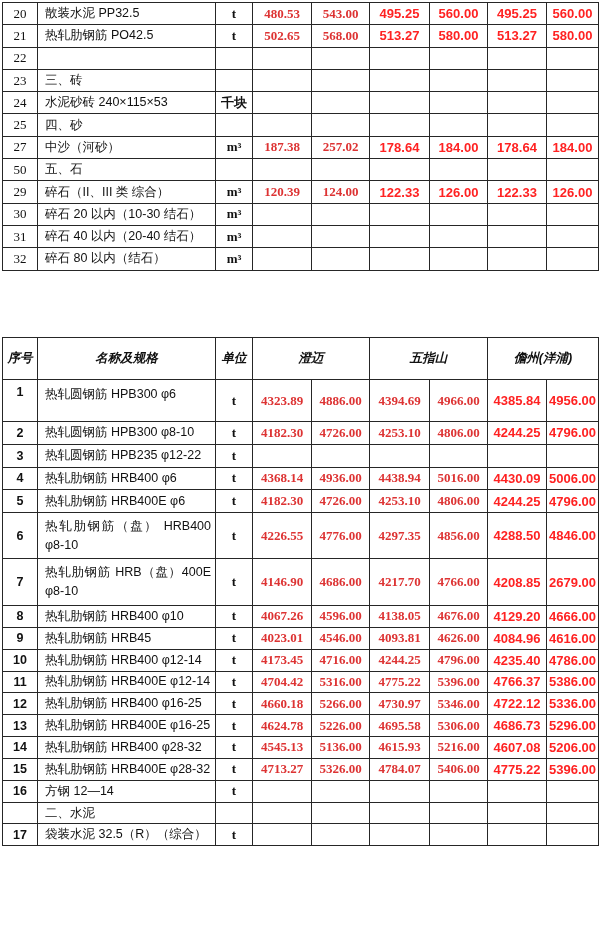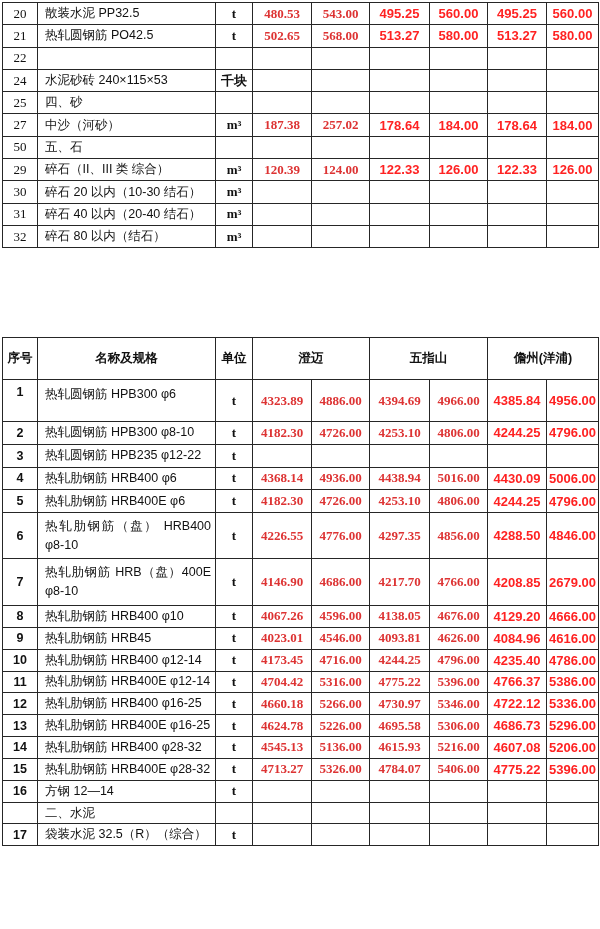--- a/index.html
+++ b/index.html
@@ -21,21 +21,21 @@
   td {
     border:1px solid #262626;
     overflow:hidden;
     vertical-align:middle;
     font-size:12.5px;
     white-space:nowrap;
   }
 
   
   #t1 tbody tr { height:22.31px; }
-  #t2 thead tr:nth-child(1) { height:42px; }
+  #t2 thead tr:nth-child(1) { height:42px;font-style:italic; }
   #t2 thead tr:nth-child(2) { height:40px; }
   #t2 tbody tr { height:21.85px; }
   #t2 tbody tr:nth-child(1) { height:42px; }
   #t2 tbody tr:nth-child(n+2):nth-child(-n+5) { height:22.75px; }
   #t2 tbody tr:nth-child(6) { height:46px; }
   #t2 tbody tr:nth-child(7) { height:47px; }
 
   
   .no { text-align:center; font-family:"Liberation Serif","DejaVu Serif",serif; font-size:13px; }
   #t2 .no { font-family:"Liberation Sans",sans-serif; font-weight:bold; font-size:12.5px; }
@@ -81,32 +81,43 @@
       <td class="unit">t</td>
       <td class="p ps">480.53</td>
       <td class="p ps">543.00</td>
       <td class="p pb">495.25</td>
       <td class="p pb">560.00</td>
       <td class="p pb">495.25</td>
       <td class="p pb">560.00</td>
     </tr>
         <tr>
       <td class="no">21</td>
-      <td class="name">热轧圆钢筋 PO42.5</td>
+      <td class="name">热轧肋钢筋 PO42.5</td>
       <td class="unit">t</td>
       <td class="p ps">502.65</td>
       <td class="p ps">568.00</td>
       <td class="p pb">513.27</td>
       <td class="p pb">580.00</td>
       <td class="p pb">513.27</td>
       <td class="p pb">580.00</td>
     </tr>
         <tr>
       <td class="no">22</td>
       <td class="name"></td>
+      <td class="unit"></td>
+      <td class="p pb"></td>
+      <td class="p pb"></td>
+      <td class="p pb"></td>
+      <td class="p pb"></td>
+      <td class="p pb"></td>
+      <td class="p pb"></td>
+    </tr>
+        <tr>
+      <td class="no">23</td>
+      <td class="name">三、砖</td>
       <td class="unit"></td>
       <td class="p pb"></td>
       <td class="p pb"></td>
       <td class="p pb"></td>
       <td class="p pb"></td>
       <td class="p pb"></td>
       <td class="p pb"></td>
     </tr>
         <tr>
       <td class="no">24</td>

